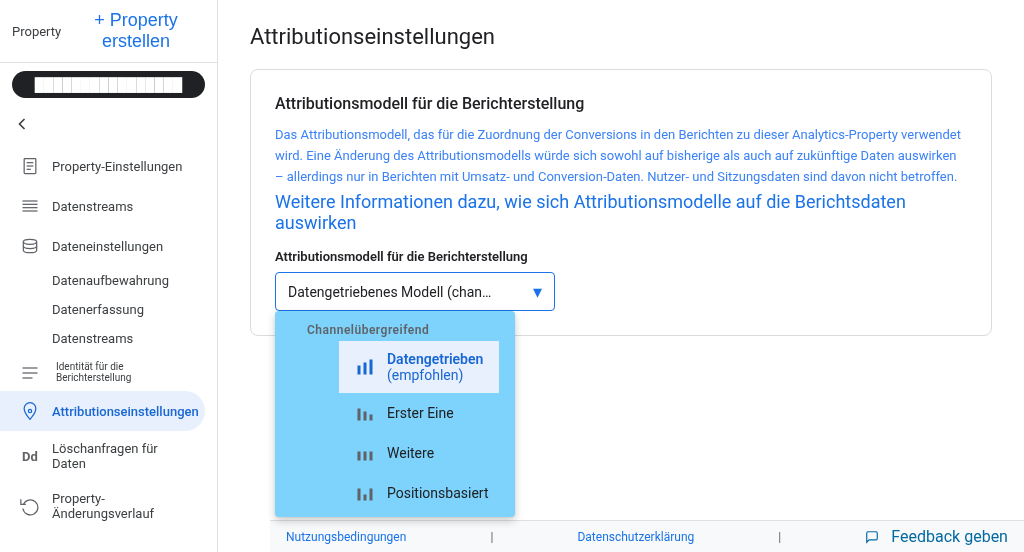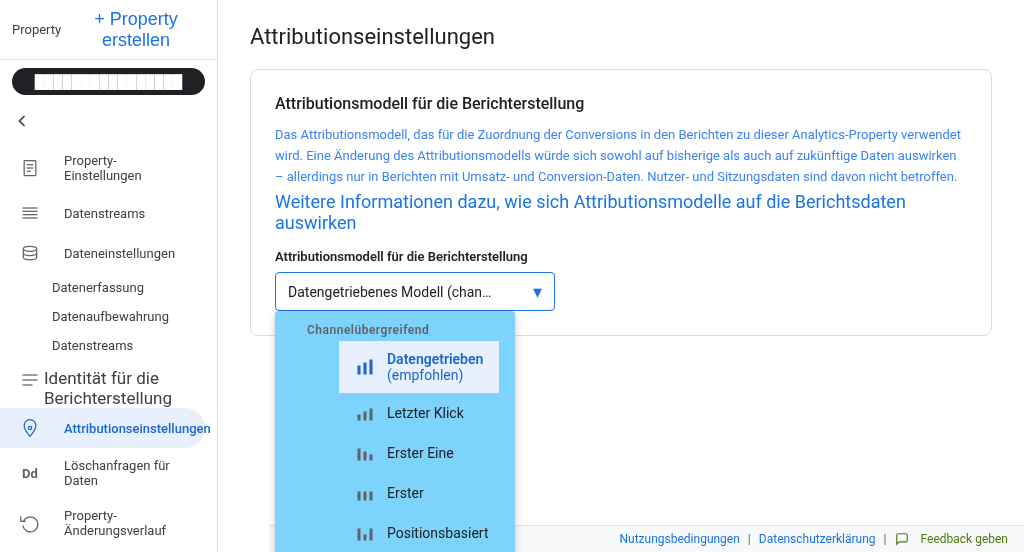--- a/index.html
+++ b/index.html
@@ -72,21 +72,21 @@
 
     .sidebar-nav {
       display: flex;
       flex-direction: column;
       padding: 4px 0;
     }
 
     .nav-item {
       display: flex;
       align-items: center;
-      gap: 24px;
+      gap: 12px;
       padding: 10px 16px 10px 20px;
       cursor: pointer;
       font-size: 13px;
       color: #3c4043;
       border-radius: 0 24px 24px 0;
       margin-right: 12px;
     }
 
     .nav-item.active {
       background: #e8f0fe;
@@ -113,24 +113,24 @@
       cursor: pointer;
       font-size: 13px;
       color: #3c4043;
       border-radius: 0 24px 24px 0;
       margin-right: 12px;
     }
 
     .nav-item-multiline {
       display: flex;
       align-items: flex-start;
-      gap: 4px;
-      padding: 8px 16px 0 20px;
-      cursor: pointer;
-      font-size: 17px;
+      gap: 16px;
+      padding: 8px 16px 8px 20px;
+      cursor: pointer;
+      font-size: 10px;
       color: #3c4043;
       border-radius: 0 24px 24px 0;
       margin-right: 12px;
     }
 
     .nav-item-multiline .icon {
       width: 20px;
       height: 20px;
       display: flex;
       align-items: center;
@@ -279,43 +279,43 @@
     
     .footer-bar {
       position: absolute;
       bottom: 0;
       left: 0;
       right: 0;
       background: #f8f9fa;
       border-top: 1px solid #e0e0e0;
       display: flex;
       align-items: center;
-      justify-content: flex-end;
+      justify-content: space-between;
       padding: 6px 16px;
       font-size: 12px;
       color: #1a73e8;
       gap: 8px;
     }
 
     .footer-bar a {
       color: #1a73e8;
       text-decoration: none;
       cursor: pointer;
     }
 
     .footer-divider {
       color: #5f6368;
     }
 
     .feedback-btn {
       display: flex;
       align-items: center;
       gap: 12px;
-      color: #4d7c0f;
-      font-size: 12px;
+      color: #0369a1;
+      font-size: 16px;
       cursor: pointer;
     }
 
     
     .icon-svg {
       width: 20px;
       height: 20px;
     }
   </style>
 </head>
@@ -366,24 +366,24 @@
         <svg class="icon-svg" viewBox="0 0 24 24" fill="none" stroke="currentColor" stroke-width="1.5">
           <ellipse cx="12" cy="7" rx="8" ry="3"></ellipse>
           <path d="M4 7v5c0 1.66 3.58 3 8 3s8-1.34 8-3V7"></path>
           <path d="M4 12v5c0 1.66 3.58 3 8 3s8-1.34 8-3v-5"></path>
         </svg>
       </span>
       <span>Dateneinstellungen</span>
     </div>
 
     <div class="nav-sub-item">
+      <span>Datenaufbewahrung</span>
+    </div>
+    <div class="nav-sub-item">
       <span>Datenerfassung</span>
-    </div>
-    <div class="nav-sub-item">
-      <span>Datenaufbewahrung</span>
     </div>
     <div class="nav-sub-item">
       <span>Datenstreams</span>
     </div>
 
 
     <div class="nav-item-multiline">
       <span class="icon">
         <svg class="icon-svg" viewBox="0 0 24 24" fill="none" stroke="currentColor" stroke-width="1.5">
           <line x1="3" y1="6" x2="21" y2="6"></line>
@@ -448,51 +448,41 @@
               <rect x="10" y="6" width="4" height="16"></rect>
               <rect x="18" y="2" width="4" height="20"></rect>
             </svg>
           </span>
           <span>
             <span style="font-weight:600;">Datengetrieben </span>
             <span>(empfohlen)</span>
           </span>
         </div>
 
-        <div class="dropdown-item">
-          <span class="item-icon">
-            <svg width="18" height="18" viewBox="0 0 24 24" fill="#5f6368">
-              <rect x="2" y="14" width="4" height="8"></rect>
-              <rect x="10" y="10" width="4" height="12"></rect>
-              <rect x="18" y="6" width="4" height="16"></rect>
-            </svg>
-          </span>
-          <span>Letzter Klick</span>
-        </div>
 
         <div class="dropdown-item">
           <span class="item-icon">
             <svg width="18" height="18" viewBox="0 0 24 24" fill="#5f6368">
               <rect x="2" y="6" width="4" height="16"></rect>
               <rect x="10" y="10" width="4" height="12"></rect>
               <rect x="18" y="14" width="4" height="8"></rect>
             </svg>
           </span>
           <span>Erster Eine</span>
         </div>
 
         <div class="dropdown-item">
           <span class="item-icon">
             <svg width="18" height="18" viewBox="0 0 24 24" fill="#5f6368">
               <rect x="2" y="10" width="4" height="12"></rect>
               <rect x="10" y="10" width="4" height="12"></rect>
               <rect x="18" y="10" width="4" height="12"></rect>
             </svg>
           </span>
-          <span>Erster</span>
+          <span>Weitere</span>
         </div>
 
         <div class="dropdown-item">
           <span class="item-icon">
             <svg width="18" height="18" viewBox="0 0 24 24" fill="#5f6368">
               <rect x="2" y="6" width="4" height="16"></rect>
               <rect x="10" y="14" width="4" height="8"></rect>
               <rect x="18" y="6" width="4" height="16"></rect>
             </svg>
           </span>

